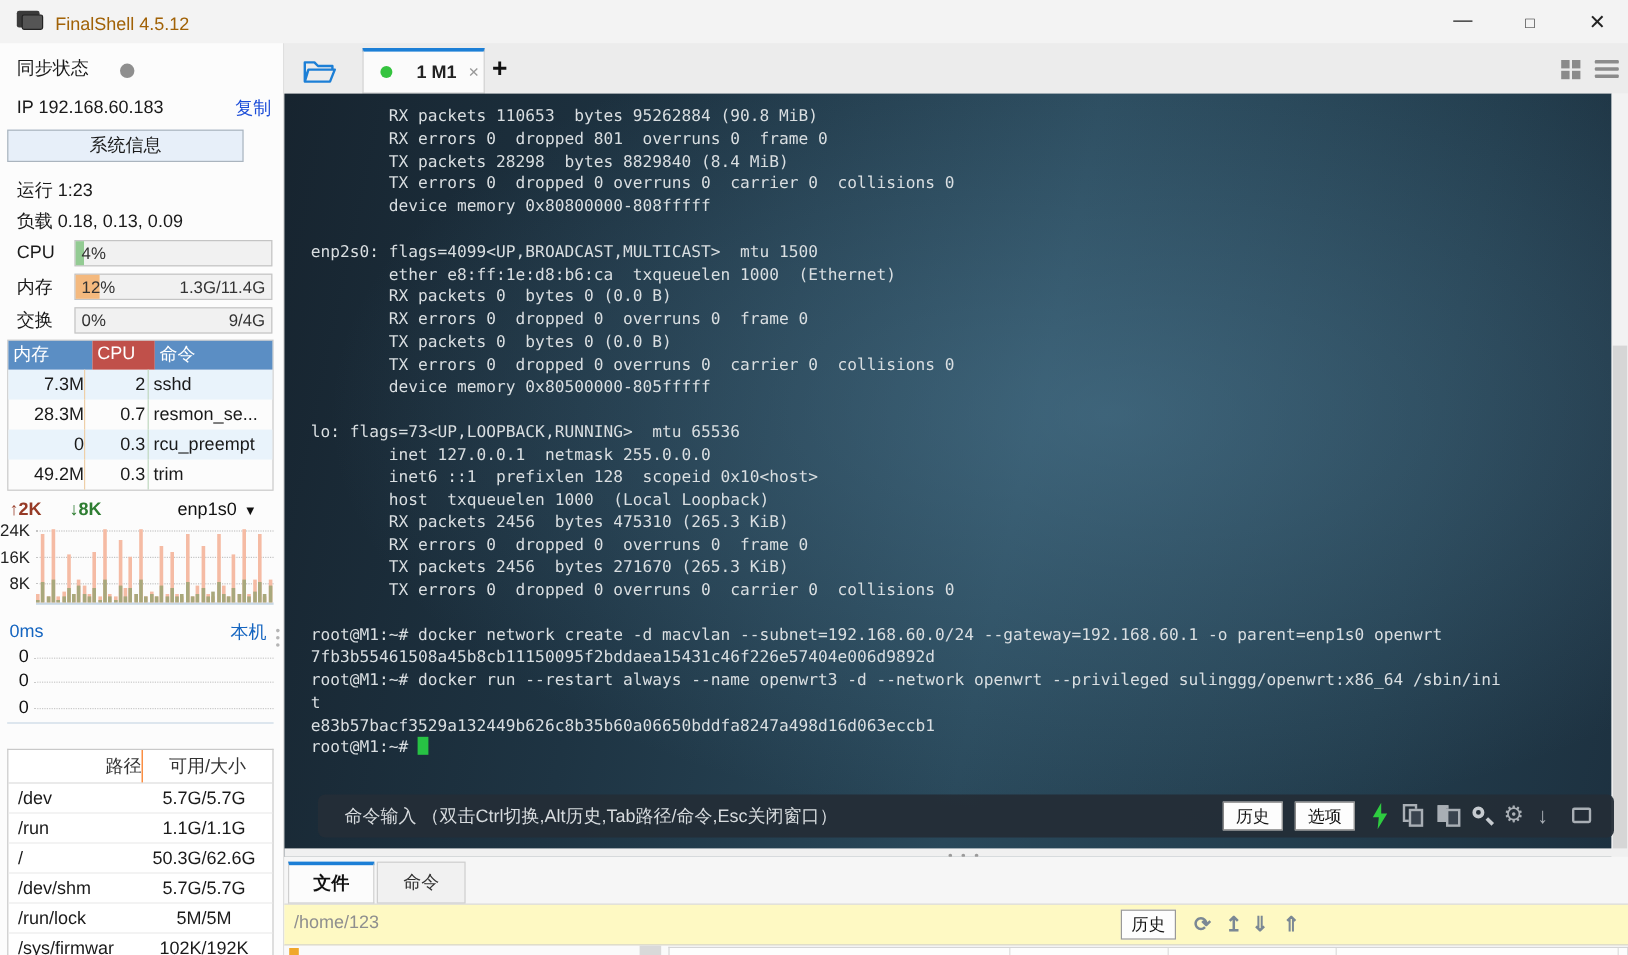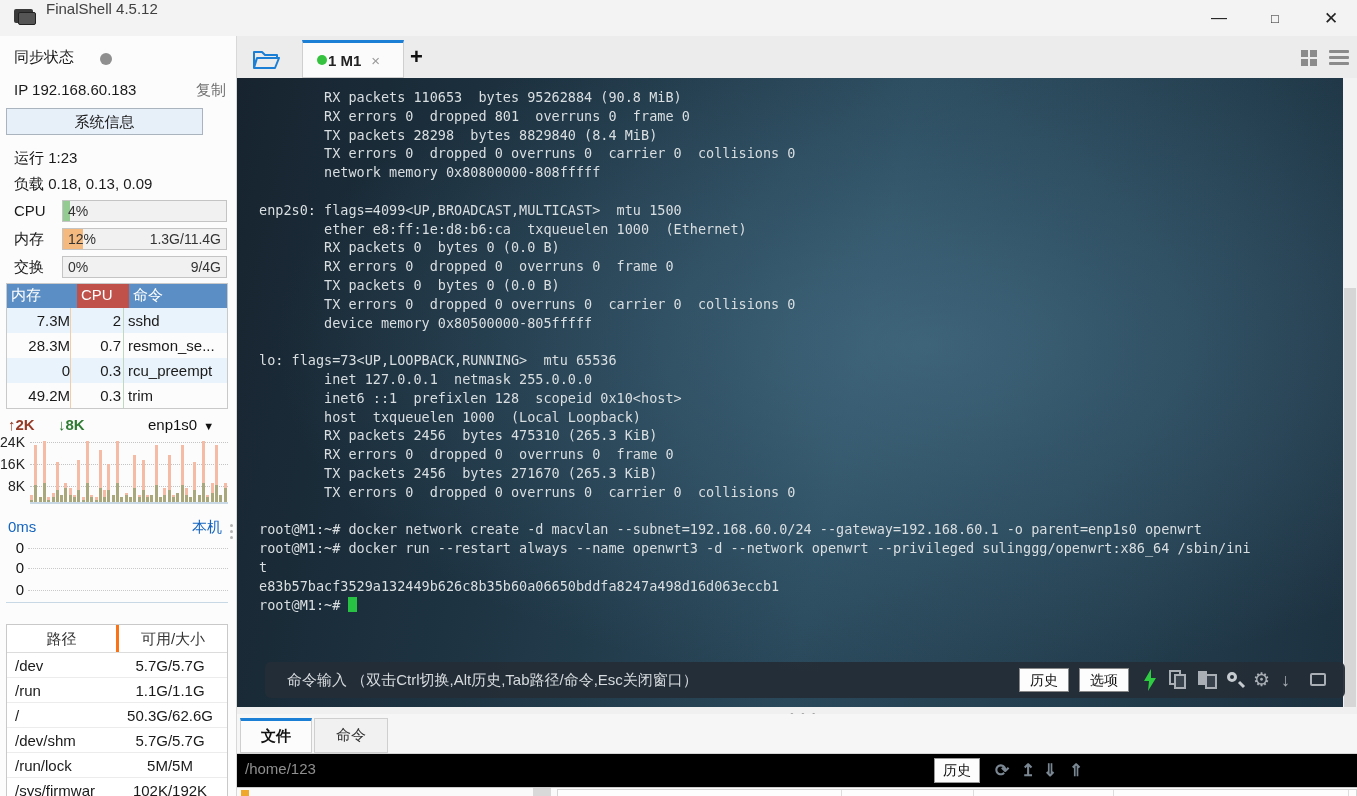--- a/index.html
+++ b/index.html
@@ -5,30 +5,30 @@
   * { margin:0; padding:0; box-sizing:border-box; }
   html,body { width:1357px; height:796px; overflow:hidden; }
   body { font-family:"Liberation Sans", sans-serif; background:#f3f3f3; position:relative; }
   .abs { position:absolute; }
 
   
   #titlebar { left:0; top:0; width:1357px; height:36px; background:#f3f3f3; }
   #app-icon { left:14px; top:9px; width:22px; height:18px; }
   #app-icon .scr { position:absolute; left:0; top:0; width:19px; height:14px; background:#3a3a3a; border-radius:2px; }
   #app-icon .scr2 { position:absolute; left:4px; top:3px; width:18px; height:13px; background:#555; border:1px solid #222; border-radius:2px; }
-  #app-title { left:46px; top:0; font-size:15px; color:#404040; }
+  #app-title { left:46px; top:12px; font-size:15px; color:#a16207; }
   .winbtn { top:0; width:46px; height:36px; display:flex; align-items:center; justify-content:center; font-size:16px; color:#222; cursor:default; }
   #btn-min { left:1196px; } #btn-max { left:1252px; font-size:13px;} #btn-close { left:1308px; font-size:17px; }
 
   
   #sidebar { left:0; top:36px; width:237px; height:760px; background:#fcfcfc; border-right:1px solid #d8d8d8; font-size:15px; color:#1a1a1a; }
   #sync-row { left:14px; top:12px; }
   #sync-dot { left:100px; top:17px; width:12px; height:12px; border-radius:50%; background:#8f8f8f; }
   #ip-row { left:14px; top:45px; }
-  #ip-copy { left:196px; top:45px; color:#737373; cursor:pointer; }
+  #ip-copy { left:196px; top:45px; color:#1d4ed8; cursor:pointer; }
   #sysinfo-btn { left:6px; top:72px; width:197px; height:27px; background:#e7eff9; border:1px solid #aab4be; text-align:center; line-height:25px; color:#1a1a1a; cursor:pointer; }
   #uptime { left:14px; top:113px; }
   #load { left:14px; top:139px; }
 
   .meter-row { left:0; height:22px; width:237px; }
   .meter-label { position:absolute; left:14px; top:2px; }
   .meter-bar { position:absolute; left:62px; top:0; width:165px; height:22px; background:#f1f1f1; border:1px solid #c4c4c4; }
   .meter-fill { position:absolute; left:0; top:0; height:100%; }
   .meter-pct { position:absolute; left:5px; top:2px; font-size:14px; color:#333; }
   .meter-detail { position:absolute; right:5px; top:2px; font-size:14px; color:#333; }
@@ -61,34 +61,34 @@
   #ping-lat { left:8px; top:482px; color:#1565c0; }
   #ping-target { left:192px; top:482px; color:#1565c0; }
   .ping-line { position:absolute; left:28px; width:200px; border-top:1px dotted #c9c9c9; }
   .ping-zero { position:absolute; left:10px; width:14px; text-align:right; font-size:15px; color:#111; }
   #ping-base { left:6px; top:566px; width:222px; border-top:1px solid #c8d8e4; }
   .side-dots { left:230px; width:3px; height:3px; border-radius:50%; background:#b5b5b5; }
 
   
   #disk-table { left:6px; top:588px; width:222px; height:172px; border:1px solid #c9c9c9; border-bottom:none; background:#fff; font-size:15px; }
   #disk-head { display:flex; height:28px; line-height:28px; color:#333; border-bottom:1px solid #dcdcdc; }
-  #disk-head .h1 { width:112px; text-align:center; border-right:3px solid #f97316; }
+  #disk-head .h1 { width:112px; text-align:right; border-right:1px solid #f97316; }
   #disk-head .h2 { flex:1; text-align:center; }
   .disk-row { position:relative; display:flex; height:25px; line-height:25px; border-bottom:1px solid #ececec; }
   .disk-c1 { width:112px; padding-left:8px; white-space:nowrap; overflow:hidden; }
   .disk-c2 { flex:1; text-align:center; padding-right:6px; position:relative; }
   .disk-hl { position:absolute; right:4px; top:3px; height:19px; background:#cfe6e0; z-index:0; }
   .disk-c2 span { position:relative; z-index:1; }
 
   
   #tabbar { left:237px; top:36px; width:1120px; height:42px; background:#ececec; }
   #folder-icon { left:252px; top:48px; width:30px; height:22px; cursor:pointer; }
   #tab-active { left:302px; top:40px; width:102px; height:38px; background:#fbfbfb; border:1px solid #cfcfcf; border-top:3px solid #1c7fd6; display:flex; align-items:center; cursor:pointer; }
   #tab-dot { width:10px; height:10px; border-radius:50%; background:#35c33f; margin-left:14px; }
-  #tab-title { font-size:15px; font-weight:bold; color:#222; margin-left:1px; }
+  #tab-title { font-size:15px; font-weight:bold; color:#222; margin-left:20px; }
   #tab-close { margin-left:10px; color:#999; font-size:15px; cursor:pointer; }
   #tab-new { left:410px; top:44px; font-size:22px; font-weight:bold; color:#111; cursor:pointer; }
   #grid-icon { left:1301px; top:50px; width:18px; height:16px; cursor:pointer; }
   #grid-icon i { position:absolute; width:7px; height:7px; background:#8b8b8b; }
   #menu-icon { left:1329px; top:50px; width:20px; height:16px; cursor:pointer; }
   #menu-icon i { position:absolute; left:0; width:20px; height:3px; background:#8b8b8b; border-radius:1px; }
 
   
   #terminal { left:237px; top:78px; width:1106px; height:636px; overflow:hidden;
     background:
@@ -118,21 +118,21 @@
   
   #splitter { left:237px; top:707px; width:1120px; height:7px; background:#f0f0f0; }
   #splitter-dots { position:absolute; left:553px; top:1px; color:#9a9a9a; font-size:11px; letter-spacing:2px; }
 
   
   #bottom { left:237px; top:714px; width:1120px; height:82px; background:#f6f6f6; }
   .btab { position:absolute; top:4px; height:35px; display:flex; align-items:center; justify-content:center; font-size:15px; cursor:pointer; }
   #btab-file { left:3px; width:72px; background:#fcfcfc; border:1px solid #cfcfcf; border-top:3px solid #1c7fd6; color:#111; font-weight:bold; }
   #btab-cmd { left:77px; width:74px; background:#f1f1f1; border:1px solid #cfcfcf; color:#333; }
   #btab-underline { position:absolute; left:0; top:39px; width:1120px; border-top:1px solid #d5d5d5; }
-  #path-row { position:absolute; left:0; top:40px; width:1120px; height:34px; background:#000000; border-bottom:1px solid #cccccc; }
+  #path-row { position:absolute; left:0; top:40px; width:1120px; height:34px; background:#fef9c3; border-bottom:1px solid #cccccc; }
   #path-input { position:absolute; left:8px; top:6px; width:680px; font-size:15px; color:#8f8f8f; }
   #path-history { position:absolute; left:697px; top:4px; height:25px; padding:0 8px; background:#fdfdfd; border:1px solid #999; font-size:14px; line-height:23px; color:#111; cursor:pointer; }
   .picon { position:absolute; top:6px; font-size:17px; color:#7b8894; font-weight:bold; cursor:pointer; }
 
   #file-sliver { position:absolute; left:0; top:74px; width:1120px; height:8px; background:#fafafa; }
   #file-dot { position:absolute; left:4px; top:2px; width:8px; height:6px; background:#f0a82c; }
   #file-grip { position:absolute; left:296px; top:0; width:18px; height:8px; background:#d9d9d9; }
   #file-headrow { position:absolute; left:320px; top:1px; width:800px; height:7px; background:#fdfdfd; border:1px solid #d5d5d5; border-bottom:none; }
   #file-headrow i { position:absolute; top:0; height:7px; border-left:1px solid #ddd; }
 </style>
@@ -388,40 +388,41 @@
     <i style="top:6px;"></i>
     <i style="top:12px;"></i>
 </div>
 
 <div id="terminal" class="abs">
   <div id="terminal-output">
       <div class="tline">        RX packets 110653  bytes 95262884 (90.8 MiB)</div>
       <div class="tline">        RX errors 0  dropped 801  overruns 0  frame 0</div>
       <div class="tline">        TX packets 28298  bytes 8829840 (8.4 MiB)</div>
       <div class="tline">        TX errors 0  dropped 0 overruns 0  carrier 0  collisions 0</div>
-      <div class="tline">        network memory 0x80800000-808fffff</div>
+      <div class="tline">        device memory 0x80800000-808fffff</div>
       <div class="tline"></div>
       <div class="tline">enp2s0: flags=4099&lt;UP,BROADCAST,MULTICAST&gt;  mtu 1500</div>
       <div class="tline">        ether e8:ff:1e:d8:b6:ca  txqueuelen 1000  (Ethernet)</div>
       <div class="tline">        RX packets 0  bytes 0 (0.0 B)</div>
       <div class="tline">        RX errors 0  dropped 0  overruns 0  frame 0</div>
       <div class="tline">        TX packets 0  bytes 0 (0.0 B)</div>
       <div class="tline">        TX errors 0  dropped 0 overruns 0  carrier 0  collisions 0</div>
       <div class="tline">        device memory 0x80500000-805fffff</div>
       <div class="tline"></div>
       <div class="tline">lo: flags=73&lt;UP,LOOPBACK,RUNNING&gt;  mtu 65536</div>
       <div class="tline">        inet 127.0.0.1  netmask 255.0.0.0</div>
       <div class="tline">        inet6 ::1  prefixlen 128  scopeid 0x10&lt;host&gt;</div>
       <div class="tline">        host  txqueuelen 1000  (Local Loopback)</div>
       <div class="tline">        RX packets 2456  bytes 475310 (265.3 KiB)</div>
       <div class="tline">        RX errors 0  dropped 0  overruns 0  frame 0</div>
       <div class="tline">        TX packets 2456  bytes 271670 (265.3 KiB)</div>
       <div class="tline">        TX errors 0  dropped 0 overruns 0  carrier 0  collisions 0</div>
       <div class="tline"></div>
       <div class="tline">root@M1:~# docker network create -d macvlan --subnet=192.168.60.0/24 --gateway=192.168.60.1 -o parent=enp1s0 openwrt</div>
+      <div class="tline">7fb3b55461508a45b8cb11150095f2bddaea15431c46f226e57404e006d9892d</div>
       <div class="tline">root@M1:~# docker run --restart always --name openwrt3 -d --network openwrt --privileged sulinggg/openwrt:x86_64 /sbin/ini</div>
       <div class="tline">t</div>
       <div class="tline">e83b57bacf3529a132449b626c8b35b60a06650bddfa8247a498d16d063eccb1</div>
       <div class="tline"><span>root@M1:~# </span><span class="cursor"></span></div>
     </div>
 </div>
 <div id="term-scroll" class="abs">
   <div id="term-thumb"></div>
 </div>
 

